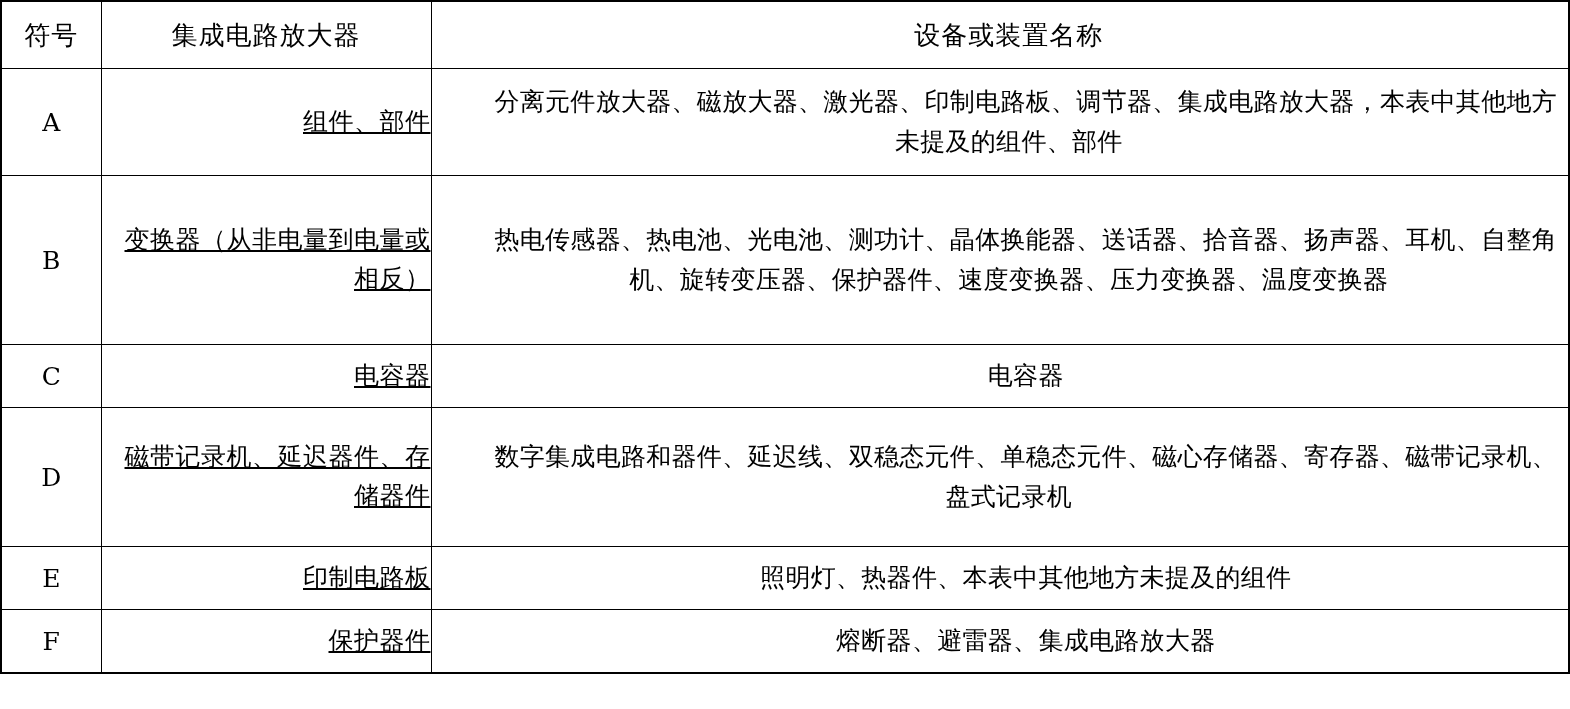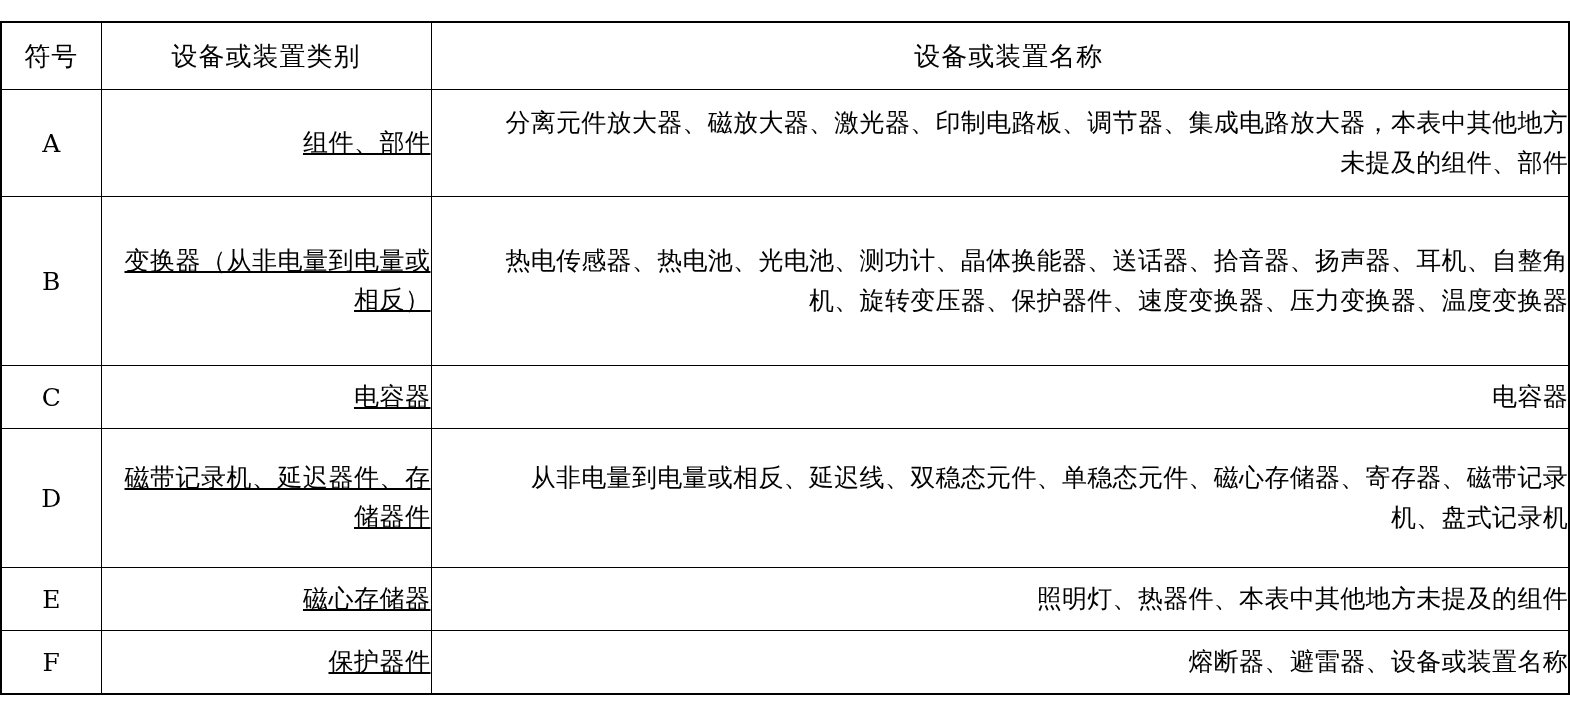--- a/index.html
+++ b/index.html
@@ -11,21 +11,20 @@
     width: 1570px;
     height: 709px;
     font-family: "DejaVu Serif", "Liberation Serif", serif;
     color: #000000;
   }
   .sheet {
     width: 1570px;
     height: 577px;
     position: relative;
     box-sizing: border-box;
-    margin-top: 21px;
   }
   table.spec {
     border-collapse: collapse;
     width: 1568px;
     margin: 0;
     table-layout: fixed;
   }
   table.spec col.c-sym   { width: 100px; }
   table.spec col.c-cat   { width: 330px; }
   table.spec col.c-name  { width: 1138px; }
@@ -65,21 +64,21 @@
   }
   .cell-cat {
     text-align: right;
     font-size: 25px;
     line-height: 1.55;
     padding: 8px 14px;
     letter-spacing: 0.5px;
     text-decoration: underline;
   }
   .cell-name {
-    text-align: right;
+    text-align: center;
     font-size: 25px;
     line-height: 1.62;
     padding: 10px 16px 10px 18px;
     letter-spacing: 0.3px;
     text-indent: 34px;
   }
   .cell-name.single {
     text-indent: 34px;
   }
   .row-a td { height: 106px; }
@@ -95,21 +94,21 @@
 <div class="sheet">
   <table class="spec">
     <colgroup>
       <col class="c-sym">
       <col class="c-cat">
       <col class="c-name">
     </colgroup>
     <thead>
       <tr>
         <th class="hdr">符号</th>
-        <th class="hdr">设备或装置类别</th>
+        <th class="hdr">集成电路放大器</th>
         <th class="hdr">设备或装置名称</th>
       </tr>
     </thead>
     <tbody>
       <tr class="row-a">
         <td class="cell-sym">A</td>
         <td class="cell-cat">组件、部件</td>
         <td class="cell-name">分离元件放大器、磁放大器、激光器、印制电路板、调节器、集成电路放大器，本表中其他地方未提及的组件、部件</td>
       </tr>
       <tr class="row-b">
@@ -118,27 +117,27 @@
         <td class="cell-name">热电传感器、热电池、光电池、测功计、晶体换能器、送话器、拾音器、扬声器、耳机、自整角机、旋转变压器、保护器件、速度变换器、压力变换器、温度变换器</td>
       </tr>
       <tr class="row-c">
         <td class="cell-sym">C</td>
         <td class="cell-cat">电容器</td>
         <td class="cell-name single">电容器</td>
       </tr>
       <tr class="row-d">
         <td class="cell-sym">D</td>
         <td class="cell-cat">磁带记录机、延迟器件、存储器件</td>
-        <td class="cell-name">从非电量到电量或相反、延迟线、双稳态元件、单稳态元件、磁心存储器、寄存器、磁带记录机、盘式记录机</td>
+        <td class="cell-name">数字集成电路和器件、延迟线、双稳态元件、单稳态元件、磁心存储器、寄存器、磁带记录机、盘式记录机</td>
       </tr>
       <tr class="row-e">
         <td class="cell-sym">E</td>
-        <td class="cell-cat">磁心存储器</td>
+        <td class="cell-cat">印制电路板</td>
         <td class="cell-name single">照明灯、热器件、本表中其他地方未提及的组件</td>
       </tr>
       <tr class="row-f">
         <td class="cell-sym">F</td>
         <td class="cell-cat">保护器件</td>
-        <td class="cell-name single">熔断器、避雷器、设备或装置名称</td>
+        <td class="cell-name single">熔断器、避雷器、集成电路放大器</td>
       </tr>
     </tbody>
   </table>
 </div>
 
 </body></html>

